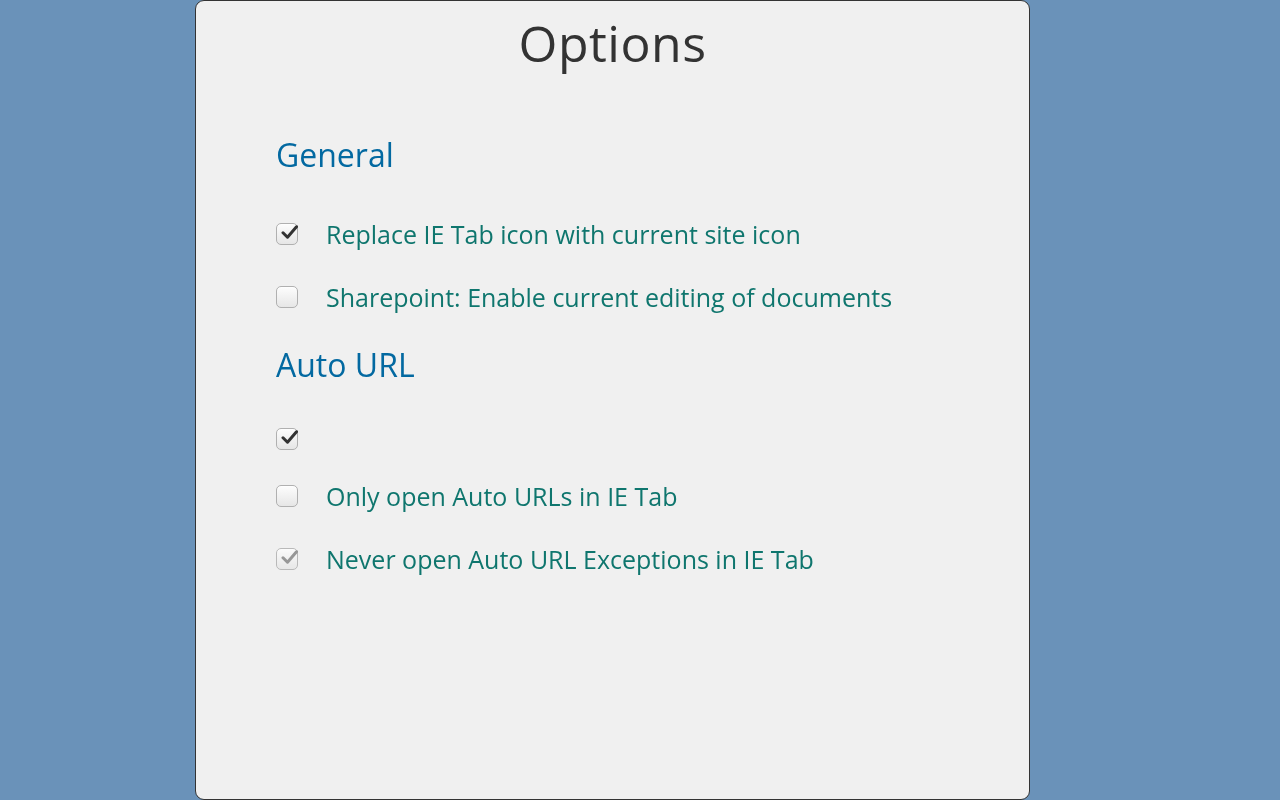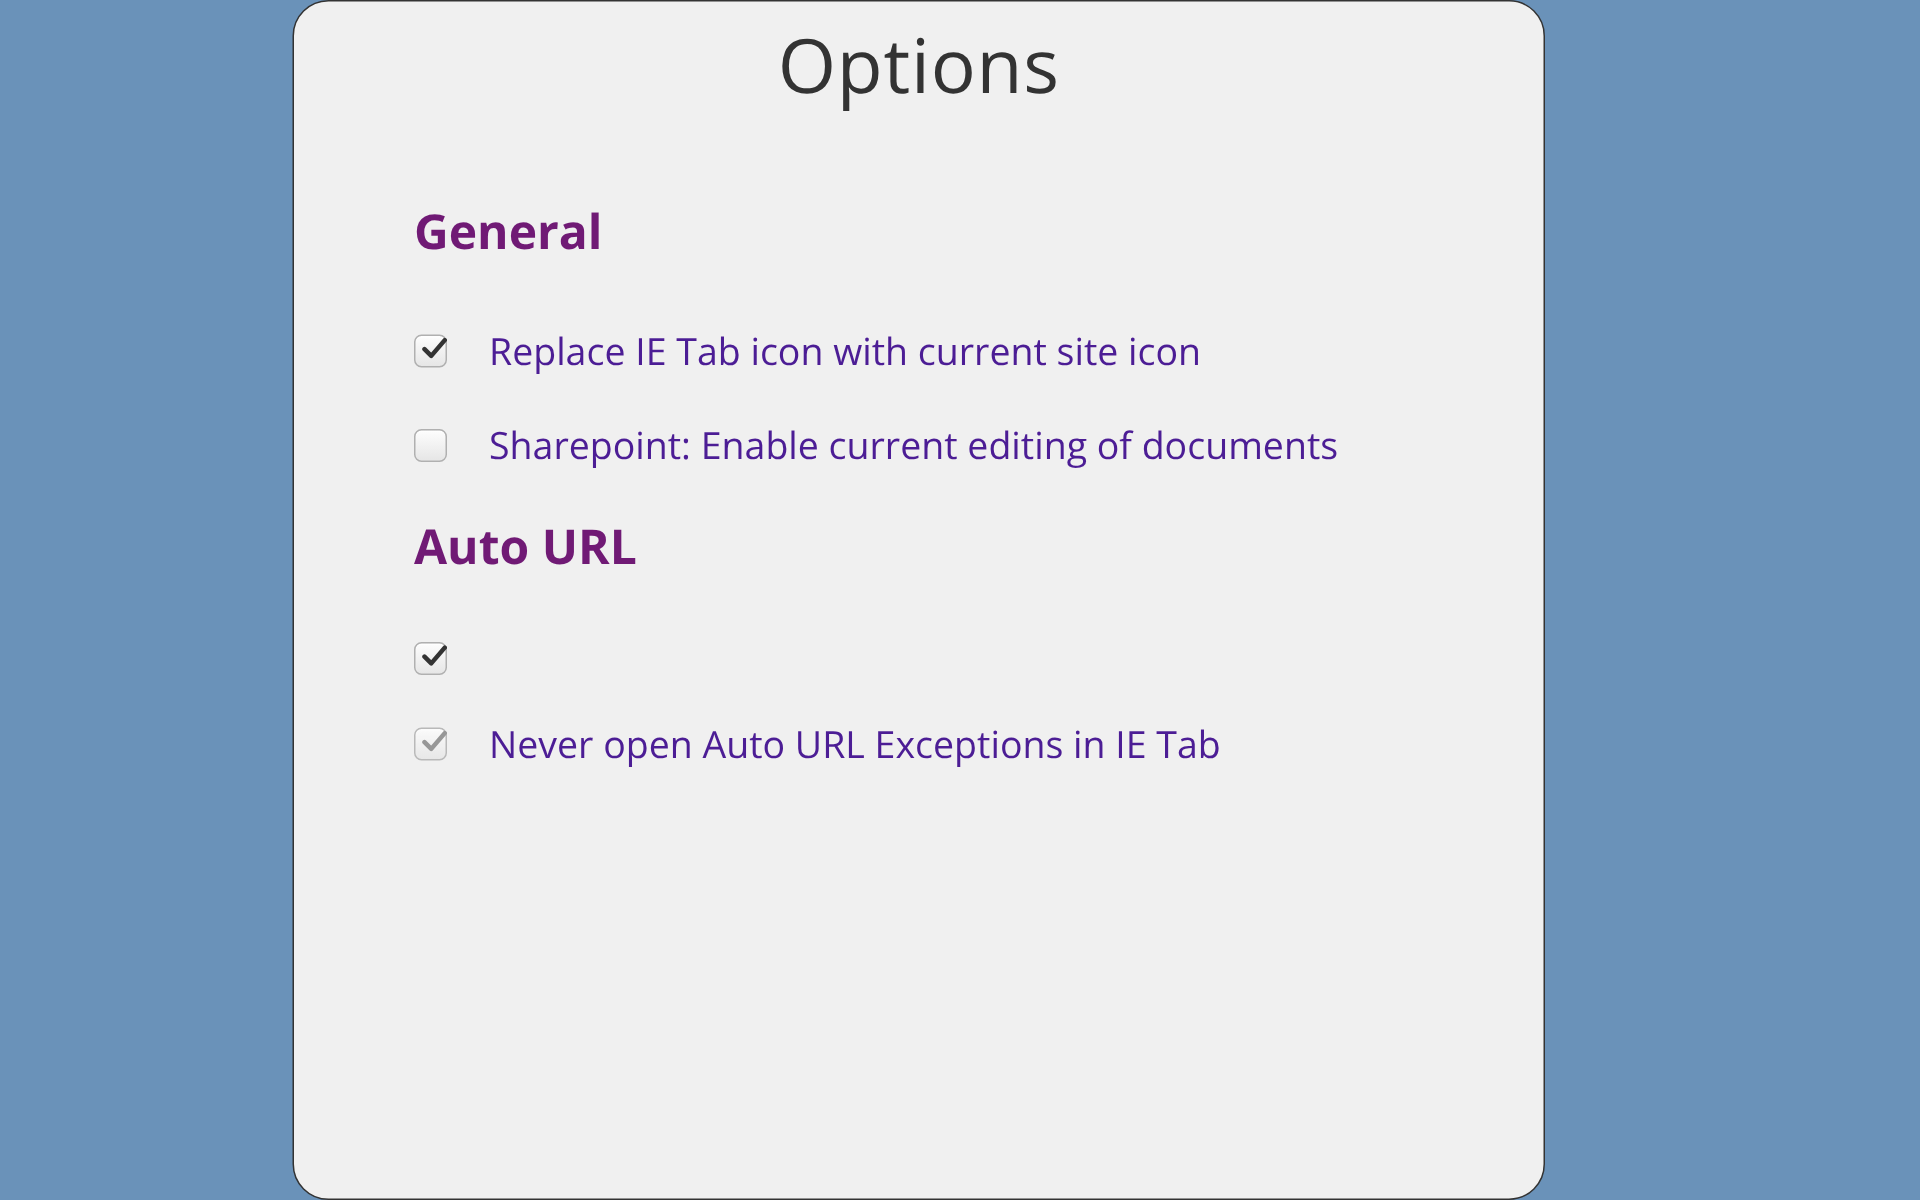--- a/index.html
+++ b/index.html
@@ -10,47 +10,47 @@
       color: #333;
     }
     .panel {
       position: absolute;
       left: 195px;
       top: 0;
       width: 835px;
       height: 800px;
       background: #f0f0f0;
       border: 1px solid #333;
-      border-radius: 24px;
+      border-radius: 9px;
       padding: 0 80px 40px 80px;
     }
     .title {
       text-align: center;
       font-size: 50px;
       font-weight: 400;
       color: #333;
       margin-top: 8px;
       margin-bottom: 56px;
       letter-spacing: 0.5px;
     }
     .section-heading {
       font-size: 32px;
-      font-weight: 700;
-      color: #701a75;
+      font-weight: 400;
+      color: #0369a1;
       margin-bottom: 42px;
     }
     .section + .section { }
     .option-row {
       display: flex;
       align-items: center;
       margin-bottom: 30px;
     }
     .option-label {
       font-size: 25px;
-      color: #4c1d95;
+      color: #0f766e;
       margin-left: 28px;
       line-height: 1.3;
     }
     .cb {
       position: relative;
       width: 22px;
       height: 22px;
       flex: 0 0 22px;
       border-radius: 5px;
       background: linear-gradient(#fdfdfd, #e6e6e6);
@@ -106,20 +106,26 @@
     <h2 class="section-heading">Auto URL</h2>
 
     <div class="option-row">
       <span class="cb checked" aria-checked="true">
         <svg class="check-icon" viewBox="0 0 24 24">
             <path d="M4 13 L10 19 L22 5" stroke="#333" stroke-width="4" fill="none" stroke-linecap="round" stroke-linejoin="round"></path>
           </svg>
       </span>
     </div>
 
+    <div class="option-row">
+      <span class="cb" aria-checked="false">
+        
+      </span>
+      <span class="option-label">Only open Auto URLs in IE Tab</span>
+    </div>
 
     <div class="option-row">
       <span class="cb checked disabled" aria-checked="true">
         <svg class="check-icon" viewBox="0 0 24 24">
             <path d="M4 13 L10 19 L22 5" stroke="#888" stroke-width="4" fill="none" stroke-linecap="round" stroke-linejoin="round"></path>
           </svg>
       </span>
       <span class="option-label">Never open Auto URL Exceptions in IE Tab</span>
     </div>
   </div>

